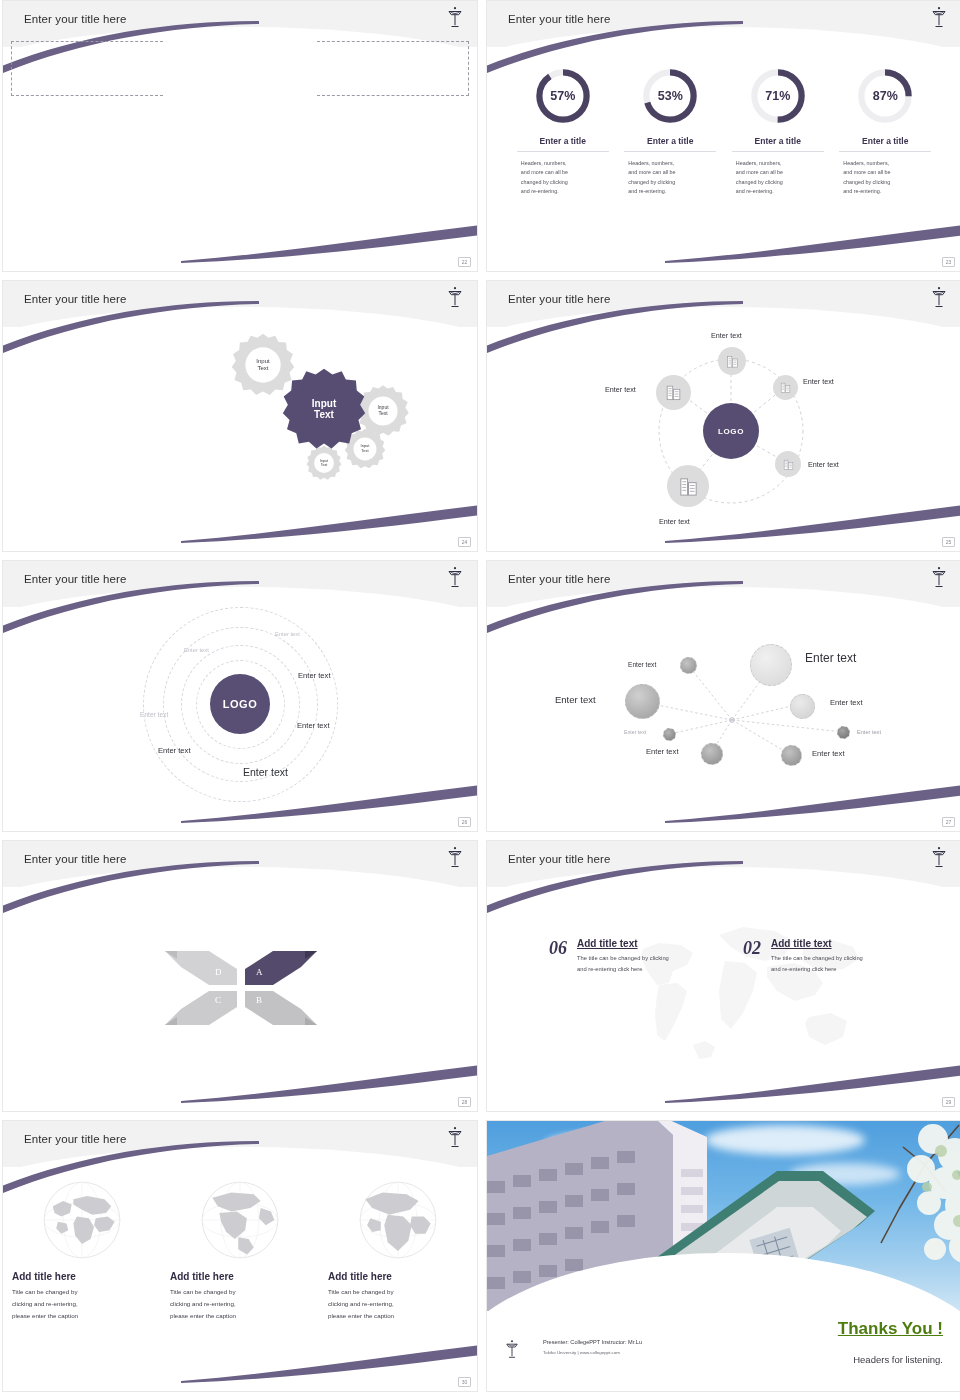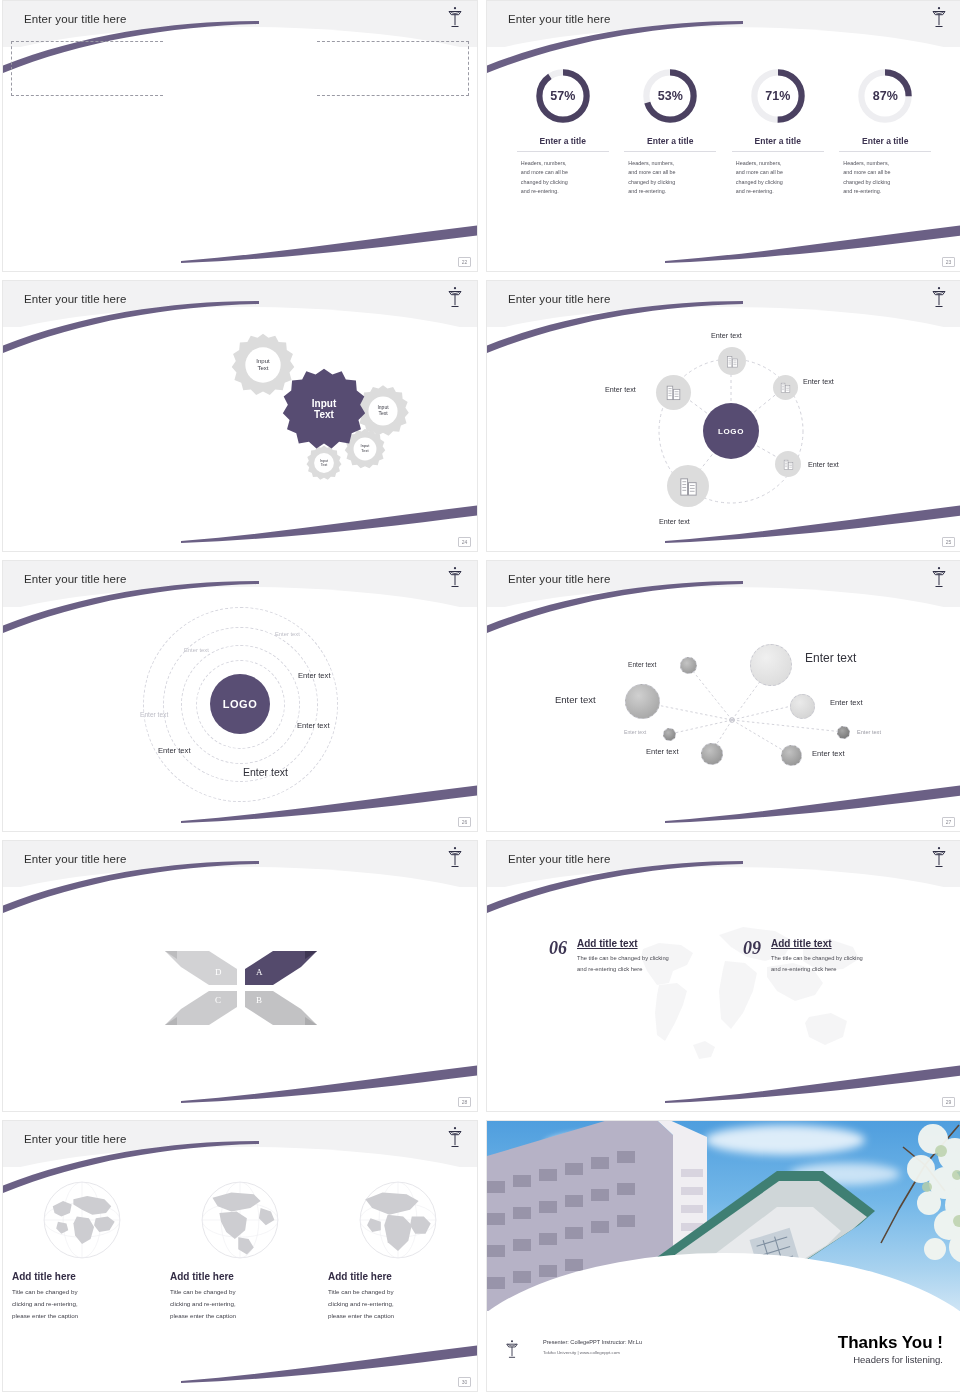--- a/index.html
+++ b/index.html
@@ -120,22 +120,22 @@
   .g-col { width:140px; }
   .g-title { font-size:10px; font-weight:bold; color:#332c45; margin-top:8px; }
   .g-desc  { font-size:6.2px; color:#3f3f48; line-height:1.95; margin-top:4px; }
 
   
   .photo-wrap { position:absolute; left:0; top:0; width:100%; height:190px; overflow:hidden; z-index:2;}
   .photo-mask { position:absolute; left:-8%; bottom:-62px; width:116%; height:120px;
                 background:#fff; border-radius:50% / 100% 100% 0 0; z-index:3;}
   .photo-edge { position:absolute; left:-8%; bottom:-66px; width:116%; height:120px;
                 background:#6b5f86; border-radius:50% / 100% 100% 0 0; z-index:2;}
-  .thanks-big { position:absolute; right:18px; bottom:38px; font-size:17px; font-weight:bold;
-                color:#000000; z-index:6; }
+  .thanks-big { position:absolute; right:18px; bottom:52px; font-size:17px; font-weight:bold;
+                color:#4d7c0f; z-index:6;text-decoration:underline; }
   .thanks-sub { position:absolute; right:18px; bottom:26px; font-size:9.5px; color:#3a3a44; z-index:6; }
   .pres-line1 { position:absolute; left:56px; bottom:46px; font-size:5.6px; color:#3a3a44; z-index:6; white-space:nowrap;}
   .pres-line2 { position:absolute; left:56px; bottom:36px; font-size:4.4px; color:#6a6a72; z-index:6; white-space:nowrap;}
 </style>
 </head>
 <body>
 
 <div class="deck">
 
   <div class="slide">
@@ -638,21 +638,21 @@
     <div style="position:absolute; left:62px; top:97px; display:flex; align-items:flex-start; gap:10px; z-index:6;">
       <div class="num">06</div>
       <div>
         <div class="n-title">Add title text</div>
         <div class="n-desc">The title can be changed by clicking</div>
         <div class="n-desc" style="margin-top:0;">and re-entering click here</div>
       </div>
     </div>
 
     <div style="position:absolute; left:256px; top:97px; display:flex; align-items:flex-start; gap:10px; z-index:6;">
-      <div class="num">09</div>
+      <div class="num">02</div>
       <div>
         <div class="n-title">Add title text</div>
         <div class="n-desc">The title can be changed by clicking</div>
         <div class="n-desc" style="margin-top:0;">and re-entering click here</div>
       </div>
     </div>
 
     <div class="pagebadge">29</div>
   </div>
 

